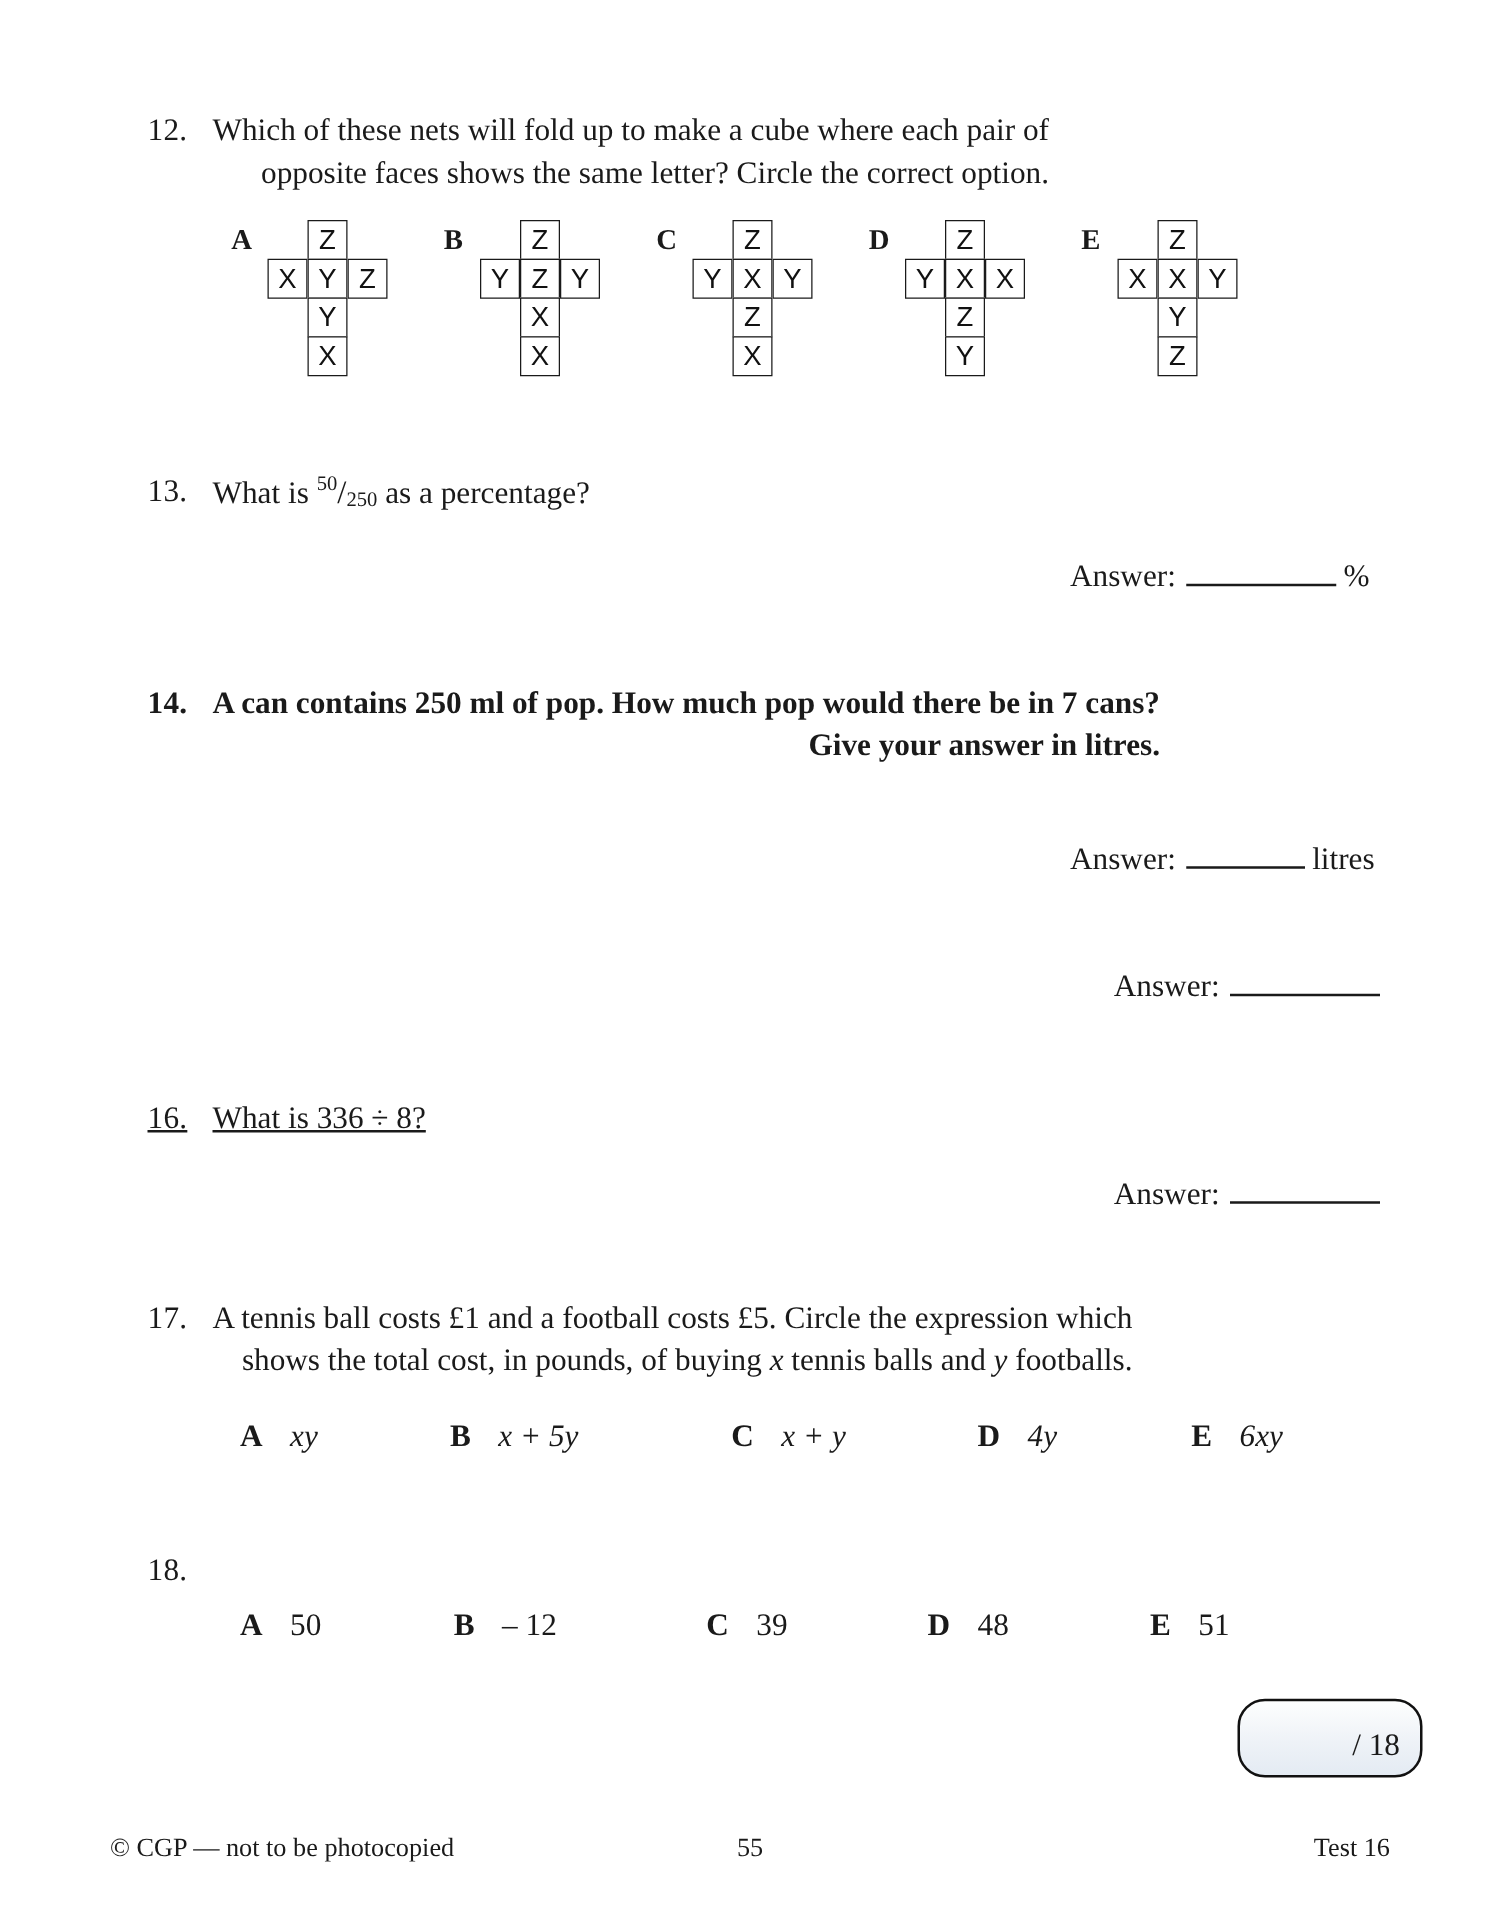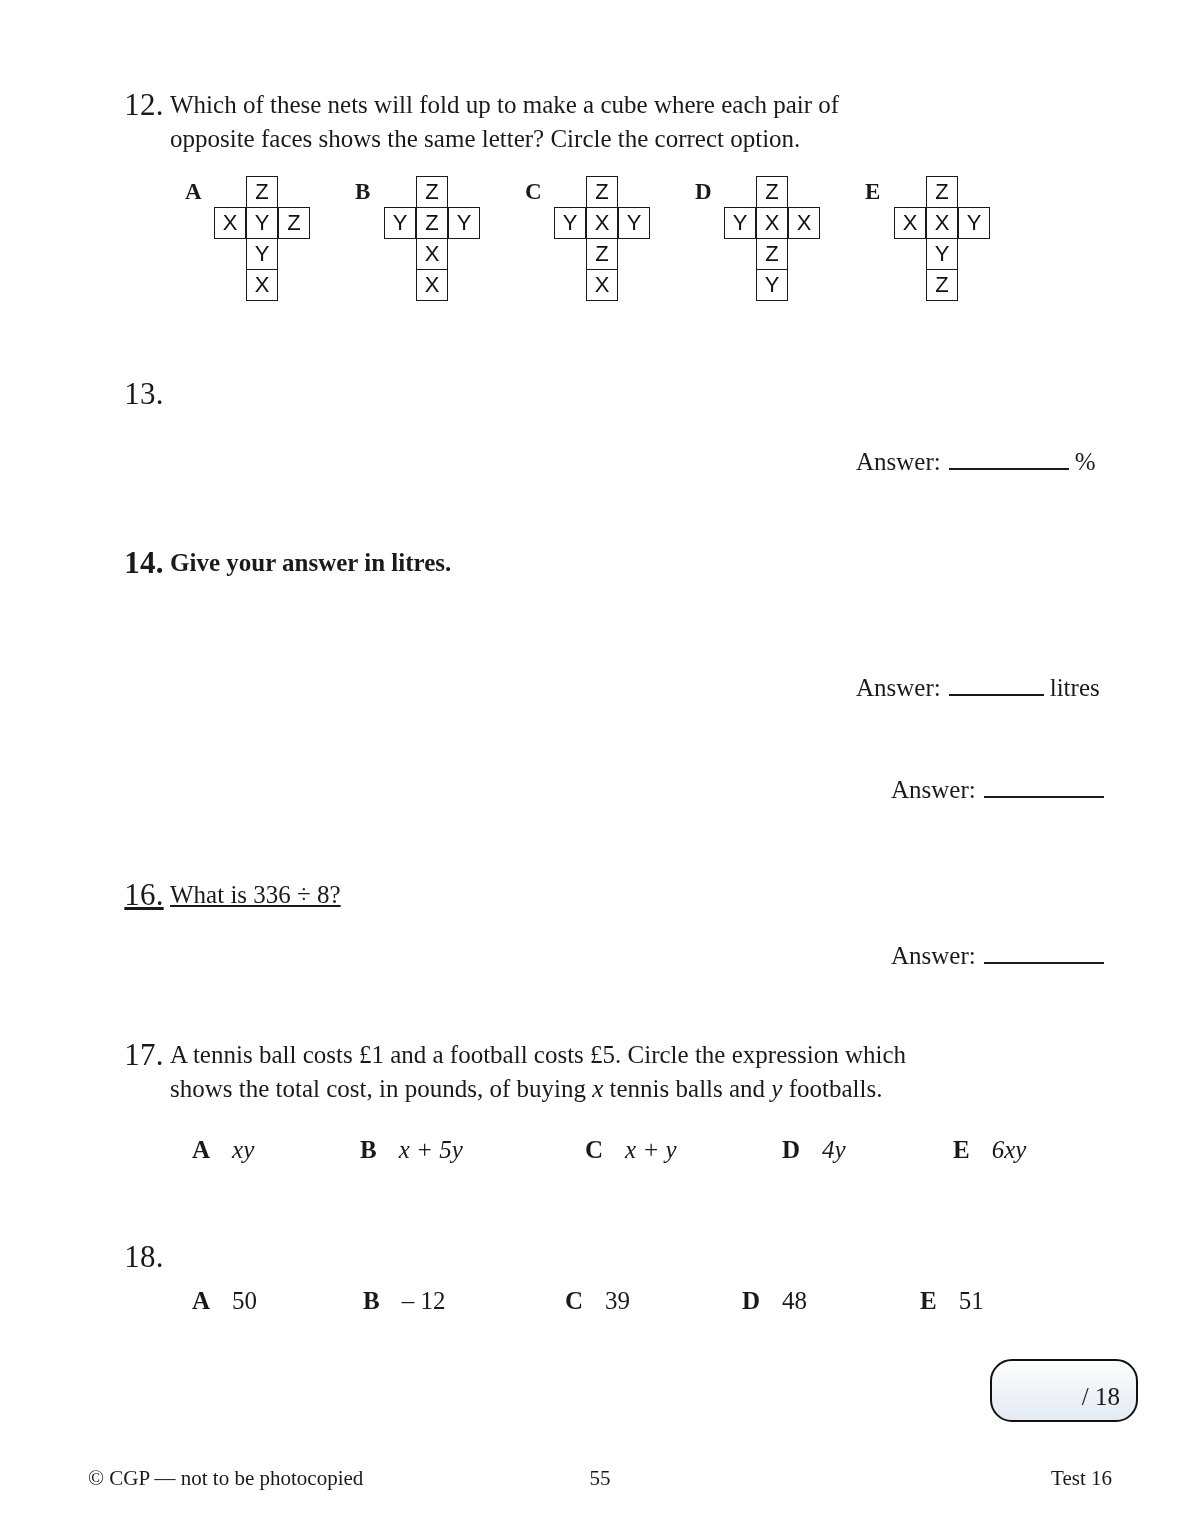--- a/index.html
+++ b/index.html
@@ -23,32 +23,32 @@
 
   
   .q {
     position: absolute;
     display: flex;
     align-items: flex-start;
   }
   .q-num {
     width: 62px;
     flex: 0 0 62px;
-    font-size: 31px;
+    font-size: 25px;
     line-height: 34px;
     letter-spacing: 0.2px;
-    text-align: center;
+    text-align: left;
     padding-left: 10px;
     box-sizing: border-box;
   }
   .q-body {
     font-size: 25px;
     line-height: 34px;
   }
-  .q-body .line2 { display: block; }
+  .q-body .line2 { display: block; text-align: right; }
 
   i.mvar {
     font-family: "Liberation Serif", "DejaVu Serif", serif;
     font-style: italic;
   }
 
   
   .frac {
     display: inline-block;
     white-space: nowrap;
@@ -275,29 +275,33 @@
         <div class="cell r1c2">Y</div>
         <div class="cell r2">Y</div>
         <div class="cell r3">Z</div>
       </div>
     </div>
 
   </div>
 
   <div class="q" style="left:108px; top:377px; width:800px;">
     <div class="q-num">13.</div>
+    <div class="q-body">
+      <span>What is </span><span class="frac"><sup>50</sup><span class="slash">/</span><sub>250</sub></span><span> as a percentage?</span>
+    </div>
   </div>
 
   <div class="answer" style="left:856px; top:446px;">
     <span>Answer:</span><span class="ans-rule w-long"></span><span>%</span>
   </div>
 
   <div class="q" style="left:108px; top:546px; width:1000px;font-weight:bold;">
     <div class="q-num">14.</div>
     <div class="q-body">
+      <span>A can contains 250 ml of pop.  How much pop would there be in 7 cans?</span>
       <span class="line2">Give your answer in litres.</span>
     </div>
   </div>
 
   <div class="answer" style="left:856px; top:628px;margin-top:44px;">
     <span>Answer:</span><span class="ans-rule w-short"></span><span>litres</span>
   </div>
 
 
   <div class="answer" style="left:891px; top:774px;">

